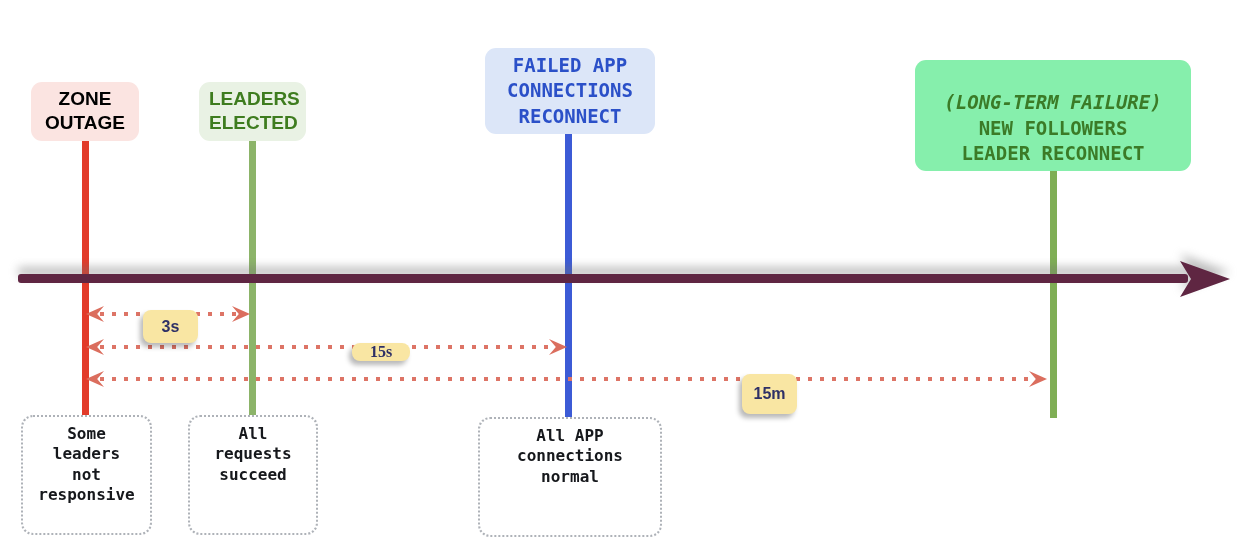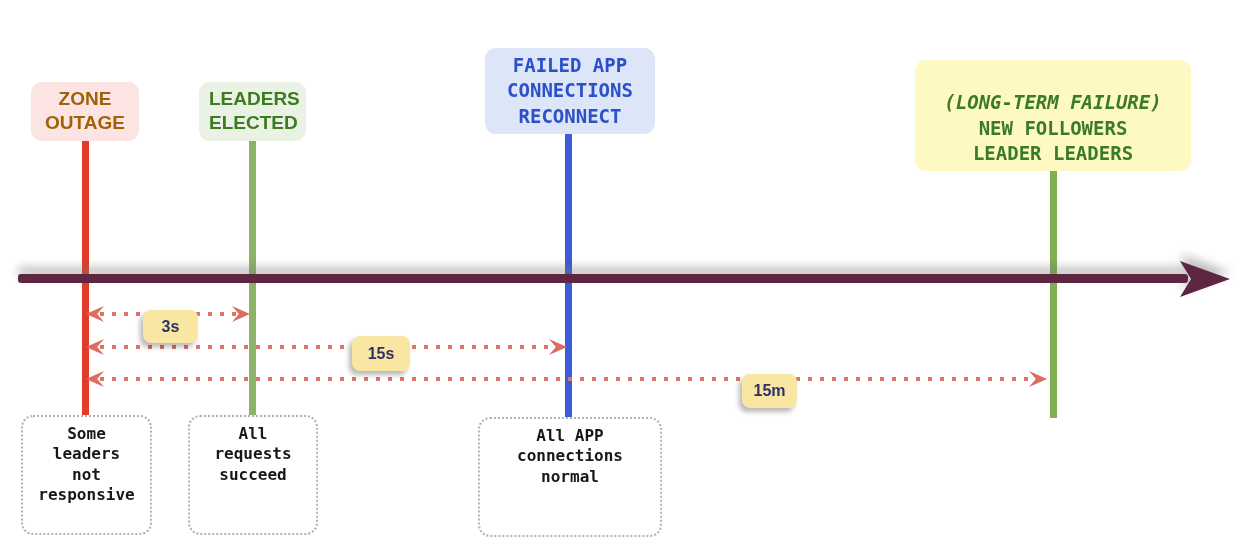--- a/index.html
+++ b/index.html
@@ -18,44 +18,44 @@
   .vline{position:absolute;width:7px;z-index:1;}
   .vline-red{left:82px;top:125px;height:290px;background:#e23b2a;}
   .vline-green1{left:249px;top:126px;height:289px;background:#8cb469;}
   .vline-blue{left:565px;top:128px;height:289px;background:#3c5bd6;}
   .vline-green2{left:1050px;top:130px;height:288px;background:#7fae55;}
   
   .event-label{position:absolute;z-index:2;border-radius:11px;font-weight:bold;text-align:center;
     white-space:pre-line;padding:5px 10px;font-size:19px;line-height:1.28;box-sizing:border-box;margin-top:8px;}
   .el-sans{font-family:"Liberation Sans",sans-serif;}
   .el-mono{font-family:"DejaVu Sans Mono",monospace;line-height:1.33;}
-  .el-0{left:31px;top:74px;width:108px;background:#fbe4e1;color:#a16207;}
+  .el-0{left:31px;top:74px;width:108px;background:#fbe4e1;color:#000000;}
   .el-1{left:199px;top:74px;width:107px;background:#e9f2e4;color:#3e7c1f;}
   .el-2{left:485px;top:40px;width:170px;background:#dce6f8;color:#2b50c8;}
-  .el-3{left:915px;top:52px;width:276px;background:#fef9c3;color:#3b7b27;}
+  .el-3{left:915px;top:52px;width:276px;background:#86efac;color:#3b7b27;}
   .el-italic{display:block;font-style:italic;}
   
   .dots{position:absolute;height:4px;z-index:2;
     background-image:repeating-linear-gradient(90deg,#dd7466 0 4px,transparent 4px 12px);}
   .ah{position:absolute;width:18px;height:16px;background:#db6e5e;z-index:2;}
   .ah-left{clip-path:polygon(100% 0,0 50%,100% 100%,62% 50%);}
   .ah-right{clip-path:polygon(0 0,100% 50%,0 100%,38% 50%);}
   .d1{left:100px;top:312px;width:136px;}
   .d1-l{left:86px;top:306px;}  .d1-r{left:232px;top:306px;}
   .d2{left:100px;top:345px;width:452px;}
   .d2-l{left:86px;top:339px;}  .d2-r{left:549px;top:339px;}
   .d3{left:100px;top:377px;width:930px;}
   .d3-l{left:86px;top:371px;}  .d3-r{left:1029px;top:371px;}
   
   .badge{position:absolute;z-index:4;background:#f9e6a3;border-radius:8px;color:#2e3066;
     font-weight:bold;font-size:16px;display:flex;align-items:center;justify-content:center;
     box-shadow:-3px 4px 5px rgba(0,0,0,0.28);font-family:"Liberation Sans",sans-serif;margin-top:12px;}
   .b1{left:143px;top:298px;width:55px;height:33px;}
-  .b2{left:352px;top:324px;width:58px;height:35px;}
-  .b3{left:742px;top:362px;width:55px;height:34px;}
+  .b2{left:352px;top:331px;width:58px;height:18px;font-family:Liberation Serif, serif;}
+  .b3{left:742px;top:362px;width:55px;height:40px;}
   
   .note{position:absolute;z-index:2;background:#ffffff;border:2px dotted #aeb2b8;border-radius:12px;
     font-family:"DejaVu Sans Mono",monospace;font-weight:bold;font-size:16px;color:#16181c;
     text-align:center;white-space:pre-line;line-height:1.28;padding-top:7px;box-sizing:border-box;}
   .n0{left:21px;top:415px;width:131px;height:120px;}
   .n1{left:188px;top:415px;width:130px;height:120px;}
   .n2{left:478px;top:417px;width:184px;height:120px;}
   .n3{left:942px;top:417px;width:218px;height:121px;}
 </style>
 </head>
@@ -70,21 +70,21 @@
 
   <div class="event-label el-sans el-0">ZONE
 OUTAGE</div>
   <div class="event-label el-sans el-1">LEADERS
 ELECTED</div>
   <div class="event-label el-mono el-2">FAILED APP
 CONNECTIONS
 RECONNECT</div>
   <div class="event-label el-mono el-3">
     <span class="el-italic">(LONG-TERM FAILURE)</span><span>NEW FOLLOWERS
-LEADER LEADERS</span>
+LEADER RECONNECT</span>
   </div>
 
   <div class="timeline-wrap">
     <div class="timeline-shaft"></div>
     <div class="timeline-head"></div>
   </div>
 
   <div class="dots d1"></div>
   <div class="ah ah-left d1-l"></div>
   <div class="ah ah-right d1-r"></div>

